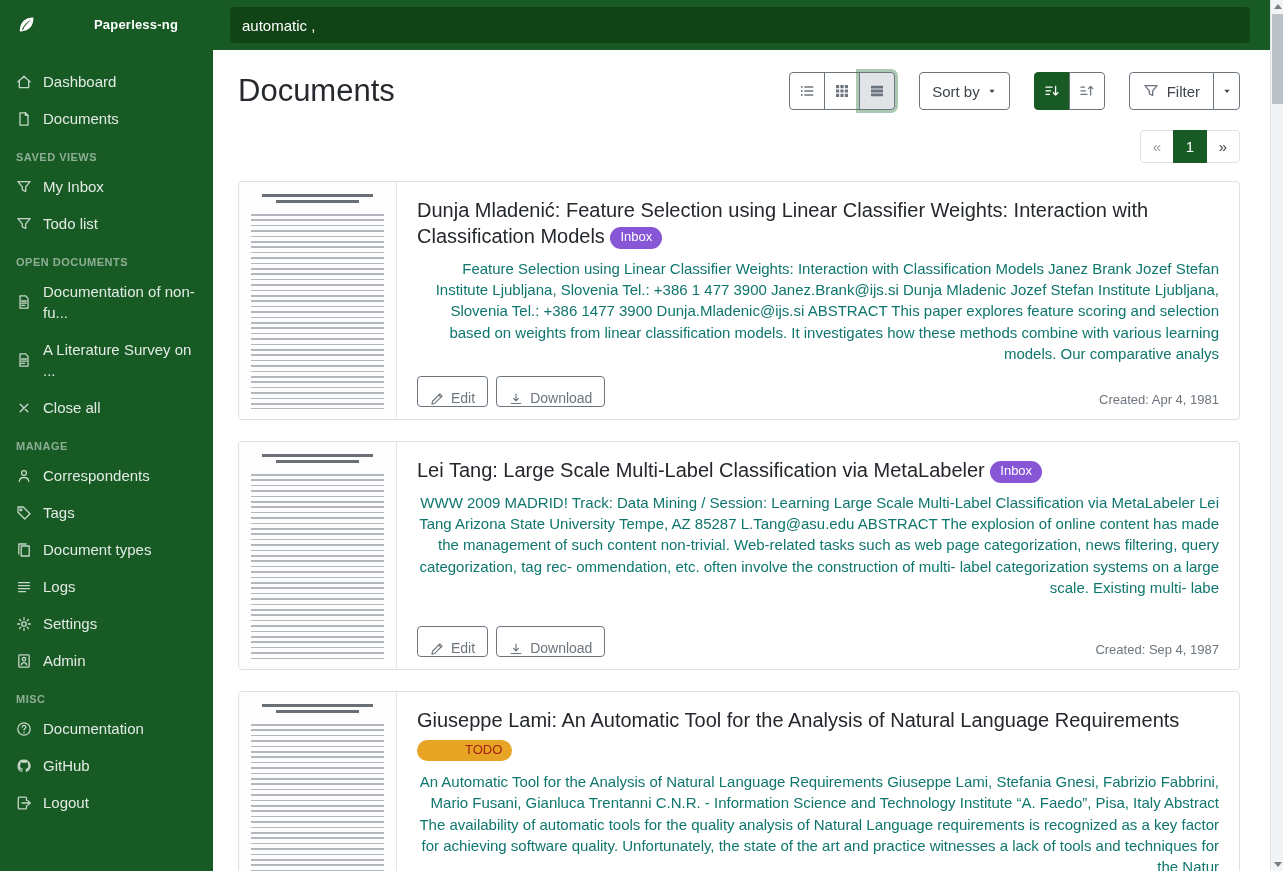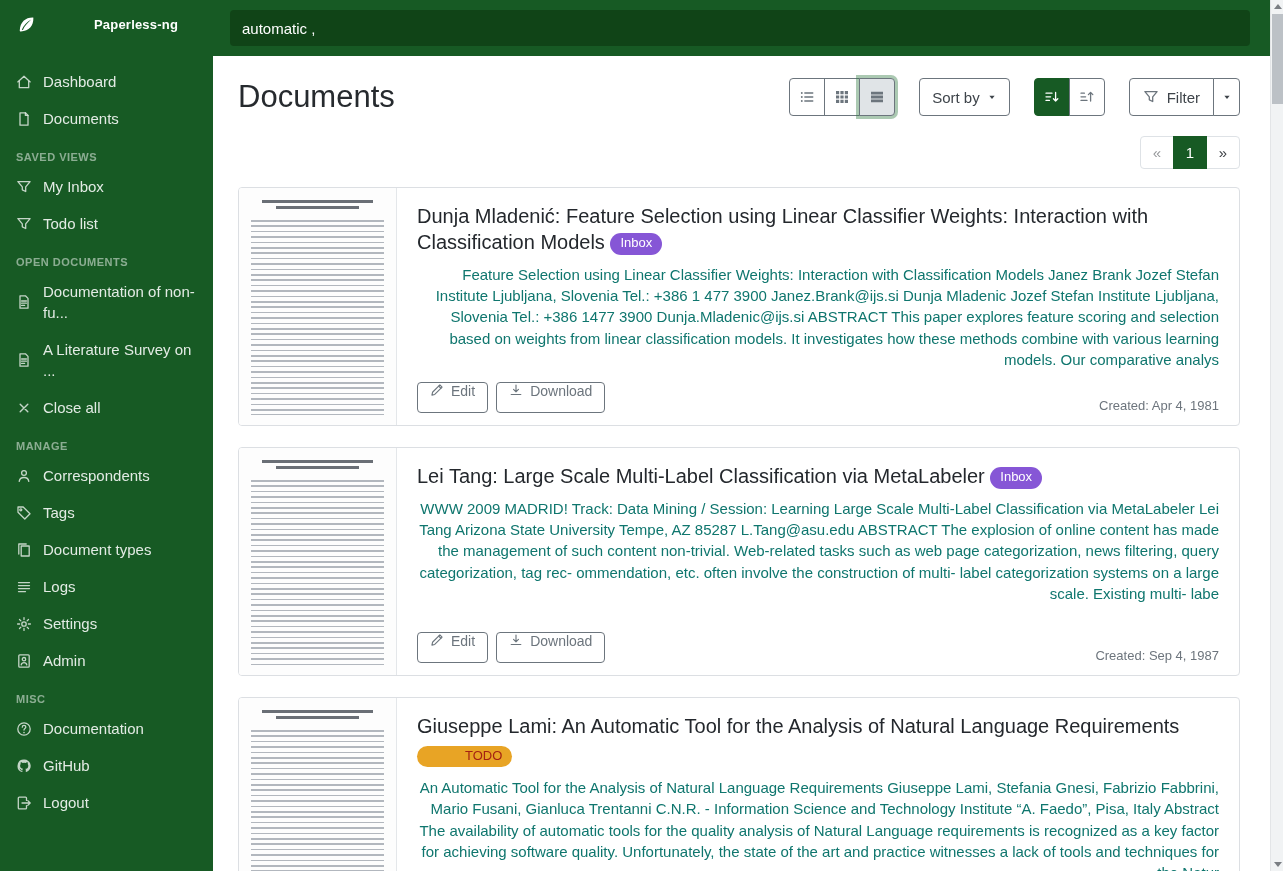--- a/index.html
+++ b/index.html
@@ -28,21 +28,21 @@
     color: rgba(255,255,255,.88); cursor: pointer; text-decoration: none;
   }
   .nav-item .ic { width: 16px; height: 16px; opacity: .85; flex-shrink: 0; }
   .section-label {
     padding: 14px 16px 5px; font-size: 11px; font-weight: 600;
     letter-spacing: .5px; color: rgba(255,255,255,.5); text-transform: uppercase;
   }
 
   
   .main { flex: 1; min-width: 0; display: flex; flex-direction: column; }
-  .topbar { height: 56px; background: #175a24; display: flex; align-items: center; padding: 0 20px 0 17px; }
+  .topbar { height: 50px; background: #175a24; display: flex; align-items: center; padding: 0 20px 0 17px; }
   .search-input {
     flex: 1; height: 36px; border: none; border-radius: 4px;
     background: #104417; color: #fff; font-size: 15px; padding: 0 12px;
     font-family: "Liberation Sans", sans-serif; outline: none;
   }
   .content { flex: 1; background: #fff; padding: 22px 30px 0 25px; overflow: hidden; position: relative; }
 
   
   .toolbar { display: flex; align-items: center; justify-content: space-between; }
   .page-title { font-size: 31px; font-weight: 400; color: #262a2e; }
@@ -112,21 +112,21 @@
   }
   .badge-inbox { background: #8656d6; color: #fff; }
   .badge-todo { background: #e8a425; color: #a32113; padding-left: 48px; }
   .badge-row { margin: 2px 0 10px; }
   .snippet { font-size: 15px; line-height: 1.42; color: #0f766e; margin-bottom: 12px; text-align: right; }
   .footer-row { margin-top: auto; display: flex; justify-content: space-between; align-items: flex-end; }
   .actions { display: flex; gap: 8px; }
   .btn-sm {
     height: 31px; padding: 0 12px; background: #fff; border: 1px solid #6c757d;
     color: #6c757d; border-radius: 4px; font-size: 14px; font-family: inherit;
-    display: inline-flex; align-items: flex-start; gap: 7px; cursor: pointer;
+    display: inline-flex; align-items: flex-end; gap: 7px; cursor: pointer;
   }
   .btn-sm .ic { width: 14px; height: 14px; }
   .created { font-size: 13px; color: #6d757d; white-space: nowrap; }
 
   
   .scrollbar {
     position: absolute; top: 0; right: 0; width: 13px; height: 871px;
     background: #f1f3f4; border-left: 1px solid #e3e5e7;
   }
   .sb-btn { position: absolute; left: 0; width: 13px; height: 13px; display: flex; align-items: center; justify-content: center; cursor: pointer; }

